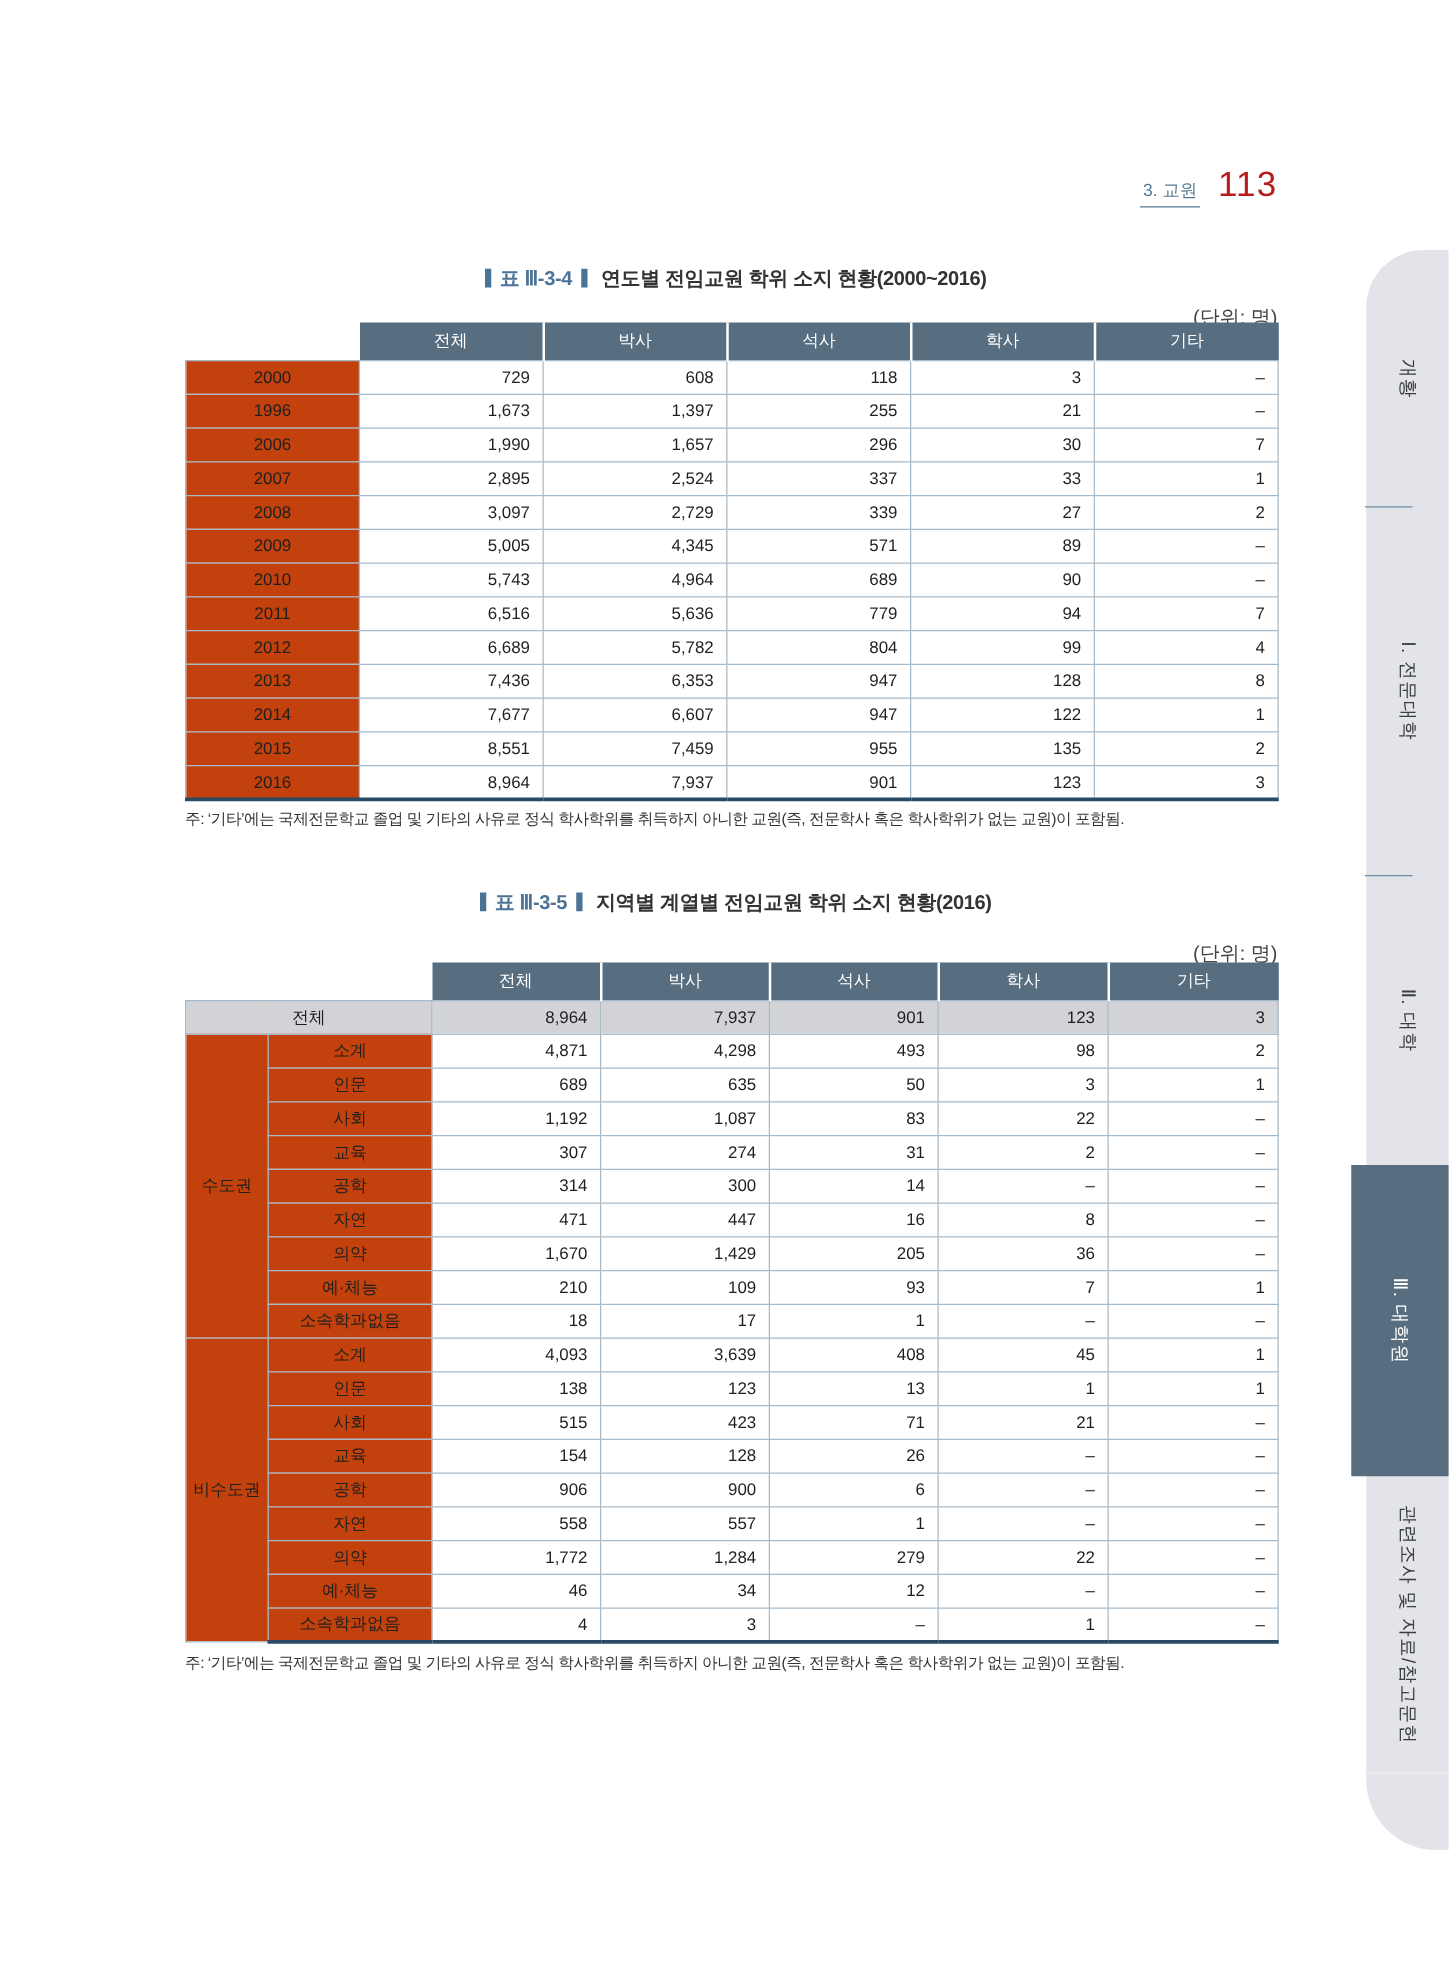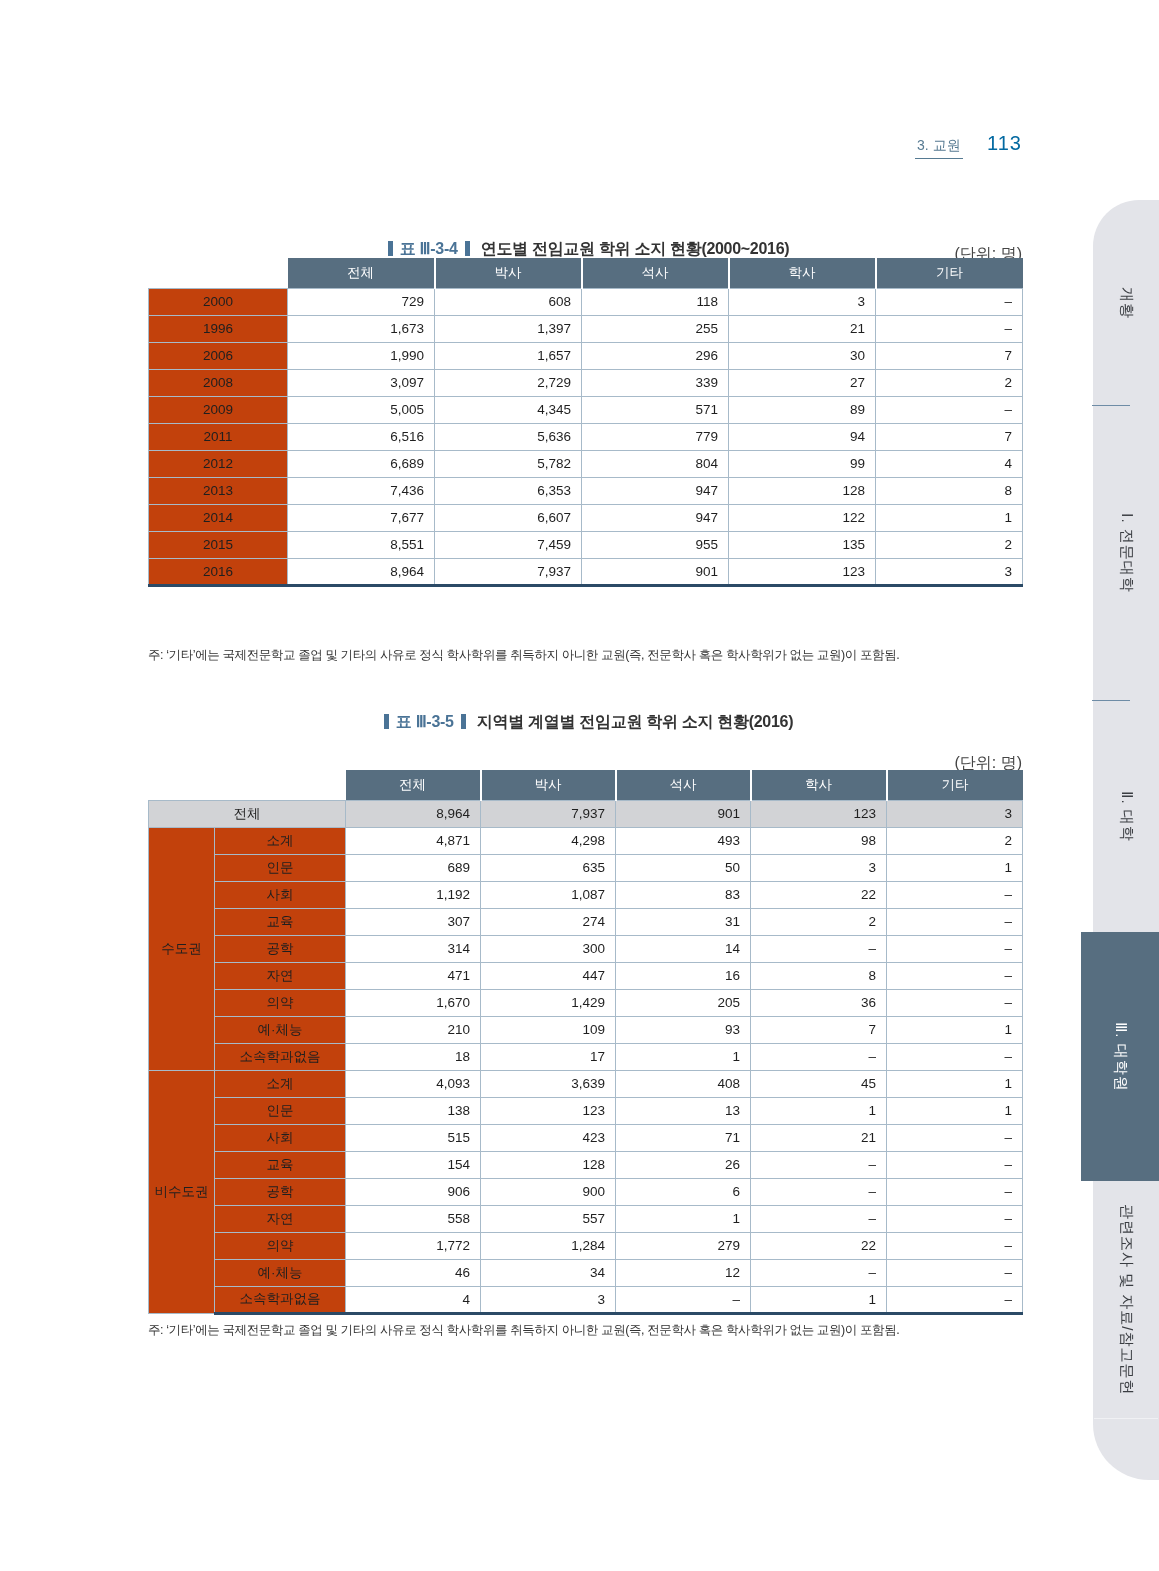--- a/index.html
+++ b/index.html
@@ -4,22 +4,22 @@
 <style>
   * { box-sizing: border-box; margin: 0; padding: 0; }
   html,body { width: 1159px; height: 1571px; background: #ffffff;
     font-family: "Liberation Sans", sans-serif; position: relative; overflow: hidden; }
 
   
   .page-header { position: absolute; top: 132px; left: 148px; width: 874px;
     text-align: right; white-space: nowrap; }
   .section-label { display: inline-block; color: #567a92; font-size: 14px;
     border-bottom: 1px solid #567a92; padding: 0 2px 3px 2px; vertical-align: baseline; }
-  .page-number { display: inline-block; color: #0369a1; font-size: 20px;
-    margin-left: 20px; letter-spacing: 1px; font-weight: 400; }
+  .page-number { display: inline-block; color: #b91c1c; font-size: 28px;
+    margin-left: 10px; letter-spacing: 1px; font-weight: 400; }
 
   
   .content { position: absolute; left: 148px; top: 0; width: 874px; }
 
   .tbl-title { position: absolute; width: 874px; text-align: center;
     font-size: 16px; color: #333; font-weight: 700; letter-spacing: -0.3px; }
   .tbl-title .marker { color: #4a7396; }
   .bar { display: inline-block; width: 5px; height: 15px; background: #4a7396;
     vertical-align: -2px; margin: 0 7px; }
   .unit-label { position: absolute; width: 874px; text-align: right;
@@ -35,21 +35,21 @@
     border: 1px solid #a7bac9; background: #fff; }
   td.num { text-align: right; padding-right: 10px; }
   td.stub { background: #c2410c; text-align: center; }
   tr.total-row td { background: #d2d3d6; }
   tr.total-row td.stub { font-size: 13.5px; }
   tbody tr:last-child td { border-bottom: 3px solid #2b4a66; }
   .tbl-note { position: absolute; width: 900px; font-size: 12.5px; color: #333;
     letter-spacing: -0.4px; white-space: nowrap; }
 
   
-  #title1 { top: 213px; margin-top: 26px; }  #unit1 { top: 244px; }  #table1 { top: 258px; }
+  #title1 { top: 213px; }  #unit1 { top: 244px; }  #table1 { top: 258px; }
   #note1  { top: 647px; }
   #title2 { top: 712px; }  #unit2 { top: 753px; }  #table2 { top: 770px; }
   #note2  { top: 1322px; }
 
   
   .side-strip { position: absolute; right: 0; top: 200px; width: 66px; height: 1280px;
     background: #e3e4e9; border-radius: 46px 0 0 56px; }
   .side-tab { position: absolute; right: 0; width: 66px;
     display: flex; align-items: center; justify-content: center; }
   .side-tab .vtxt { writing-mode: vertical-rl; text-orientation: sideways;
@@ -118,33 +118,49 @@
         </tr>
         <tr>
           <td class="stub">2006</td>
           <td class="num">1,990</td>
           <td class="num">1,657</td>
           <td class="num">296</td>
           <td class="num">30</td>
           <td class="num">7</td>
         </tr>
         <tr>
+          <td class="stub">2007</td>
+          <td class="num">2,895</td>
+          <td class="num">2,524</td>
+          <td class="num">337</td>
+          <td class="num">33</td>
+          <td class="num">1</td>
+        </tr>
+        <tr>
           <td class="stub">2008</td>
           <td class="num">3,097</td>
           <td class="num">2,729</td>
           <td class="num">339</td>
           <td class="num">27</td>
           <td class="num">2</td>
         </tr>
         <tr>
           <td class="stub">2009</td>
           <td class="num">5,005</td>
           <td class="num">4,345</td>
           <td class="num">571</td>
           <td class="num">89</td>
+          <td class="num">–</td>
+        </tr>
+        <tr>
+          <td class="stub">2010</td>
+          <td class="num">5,743</td>
+          <td class="num">4,964</td>
+          <td class="num">689</td>
+          <td class="num">90</td>
           <td class="num">–</td>
         </tr>
         <tr>
           <td class="stub">2011</td>
           <td class="num">6,516</td>
           <td class="num">5,636</td>
           <td class="num">779</td>
           <td class="num">94</td>
           <td class="num">7</td>
         </tr>

